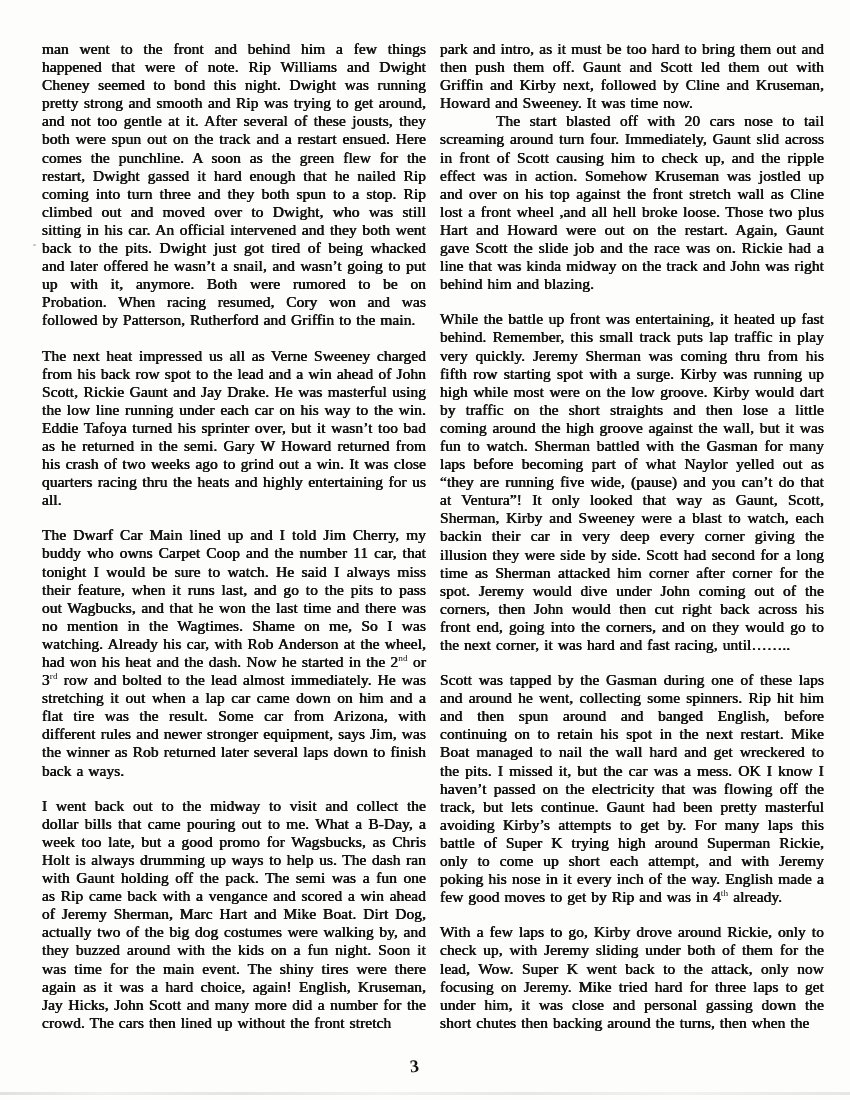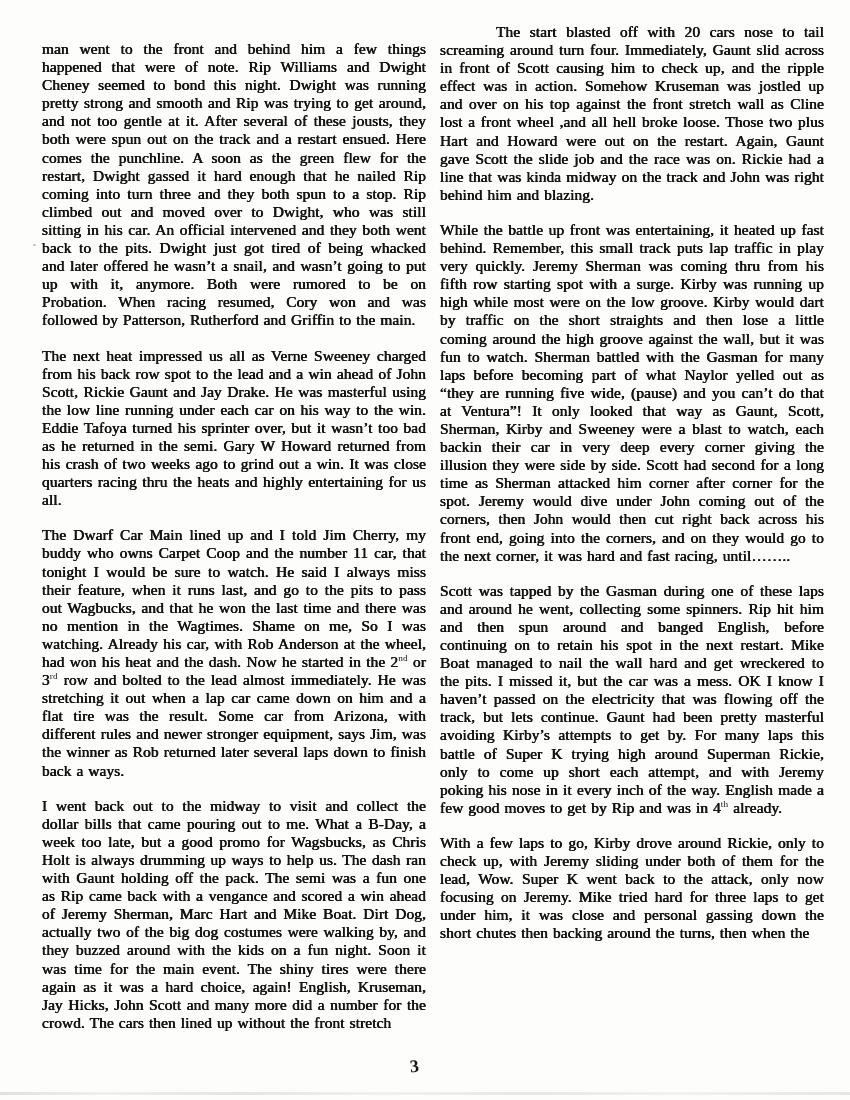--- a/index.html
+++ b/index.html
@@ -80,20 +80,21 @@
 <div class="page">
 
   <div class="columns">
     <div class="col">
         <p class="para"><span>man went to the front and behind him a few things happened that were of note. Rip Williams and Dwight Cheney seemed to bond this night. Dwight was running pretty strong  and smooth and Rip was trying to get around, and not too gentle at it. After several of these jousts, they both were spun out on the track and a restart ensued. Here comes the punchline. A soon as the green flew for the restart, Dwight gassed it hard enough that he nailed Rip coming into turn three and they both spun to a stop. Rip climbed out and moved over to Dwight, who was still sitting in his car. An official intervened and they both went back to the pits. Dwight just got tired of being whacked and later offered he wasn’t a snail, and wasn’t going to put up with it, anymore. Both were rumored to be on Probation. When racing resumed, Cory won and was followed by Patterson, Rutherford and Griffin to the main.</span></p>
         <p class="para"><span>The next heat impressed us all as Verne Sweeney charged from his back row spot to the lead and a win ahead of John Scott, Rickie Gaunt and Jay Drake. He was masterful using the low line running under each car on his way to the win. Eddie Tafoya turned his sprinter over, but it wasn’t too bad as he returned in the semi. Gary W Howard returned from his crash of two weeks ago to grind out a win. It was close quarters racing thru the heats and highly entertaining for us all.</span></p>
         <p class="para"><span>The Dwarf Car Main lined up and I told Jim Cherry, my buddy who owns Carpet Coop and the number 11 car,  that tonight I would be sure to watch. He said I always miss their feature, when it runs last, and go to the pits to pass out Wagbucks, and that he won the last time and there was no mention in the Wagtimes. Shame on me, So I was watching. Already his car, with Rob Anderson at the wheel, had won his heat and the dash. Now he started in the 2</span><sup>nd</sup><span> or 3</span><sup>rd</sup><span> row and bolted to the lead almost immediately. He was stretching it out when a lap car came down on him and a flat tire was the result. Some car from Arizona, with different rules and newer stronger equipment, says Jim, was the winner as Rob returned later several laps down to finish back a ways.</span></p>
         <p class="para"><span>I went back out to the midway to visit and collect the dollar bills that came pouring out to me. What a B-Day, a week too late, but a good promo for Wagsbucks, as Chris Holt is always drumming up ways to help us. The dash ran with Gaunt holding off the pack. The semi was a fun one as Rip came back with a vengance and scored a win ahead of Jeremy Sherman, Marc Hart and Mike Boat. Dirt Dog, actually two of the big dog costumes were walking by, and they buzzed around with the kids on a fun night. Soon it was time for the main event. The shiny tires were there again as it was a hard choice, again! English, Kruseman, Jay Hicks, John Scott and many more did a number for the crowd. The cars then lined up without the front stretch</span></p>
       </div>
     <div class="col">
+        <p class="para"><span>park and intro, as it must be too hard to bring them out and then push them off. Gaunt and Scott led them out with Griffin and Kirby next, followed by Cline and Kruseman, Howard and Sweeney. It was time now.</span></p>
         <p class="para indent no-gap"><span>The start blasted off with 20 cars nose to tail screaming around turn four.  Immediately, Gaunt slid across in front of Scott causing him to check up, and the ripple effect was in action. Somehow Kruseman was jostled up and over on his top against the front stretch wall as Cline lost a front wheel ,and all hell broke loose. Those two plus Hart and Howard were out on the restart. Again, Gaunt gave Scott the slide job and the race was on.  Rickie had a line that was kinda midway on the track and John was right behind him and blazing.</span></p>
         <p class="para"><span>While the battle up front was entertaining, it heated up fast behind. Remember, this small track puts lap traffic in play very quickly.  Jeremy Sherman was coming thru from his fifth row starting spot with a surge. Kirby was running up high while most were on the low groove. Kirby would dart by traffic on the short straights and then lose a little coming around the high groove against the wall, but it was fun to watch. Sherman battled with the Gasman for many laps before becoming part of what Naylor yelled out as “they are running five wide, (pause) and you can’t do that at Ventura”! It only looked that way as Gaunt, Scott, Sherman, Kirby and Sweeney were a blast to watch, each backin their car in very deep every corner giving the illusion they were side by side.  Scott had second for a long time as Sherman attacked him corner after corner for the spot. Jeremy would dive under John coming out of the corners, then John would then cut right back across his front end, going into the corners, and on they would go to the next corner, it was hard and fast  racing,  until……..</span></p>
         <p class="para"><span>Scott was tapped by the Gasman during one of these laps and around he went, collecting some spinners. Rip hit him and then spun around and banged English, before continuing on to retain his spot in the next restart. Mike Boat managed to nail the wall hard and get wreckered to the pits.  I missed it, but the car was a mess. OK I know I haven’t passed on the electricity that was flowing off the track, but lets continue. Gaunt had been pretty masterful avoiding Kirby’s attempts to get by. For many laps this battle of Super K trying high around Superman Rickie, only to come up short each attempt, and with Jeremy poking his nose in it every inch of the way. English made a few good moves to get by Rip and was in 4</span><sup>th</sup><span> already.</span></p>
         <p class="para"><span>With a few laps to go, Kirby drove around Rickie, only to check up, with Jeremy sliding under both of them for the lead, Wow. Super K went back to the attack, only now focusing on Jeremy. Mike tried hard for three laps to get under him, it was close and personal gassing down the short chutes then backing around the turns, then when the</span></p>
       </div>
   </div>
 
   <div class="page-number">3</div>
 
   <div class="scan-speck" style="left:33px; top:244px; width:3px; height:2px; opacity:.5;"></div>

